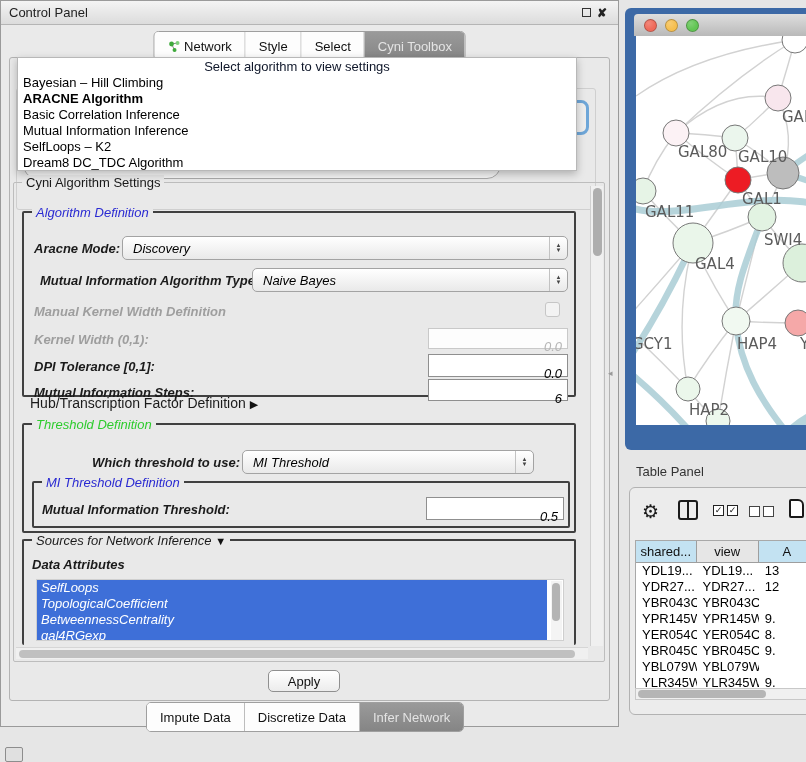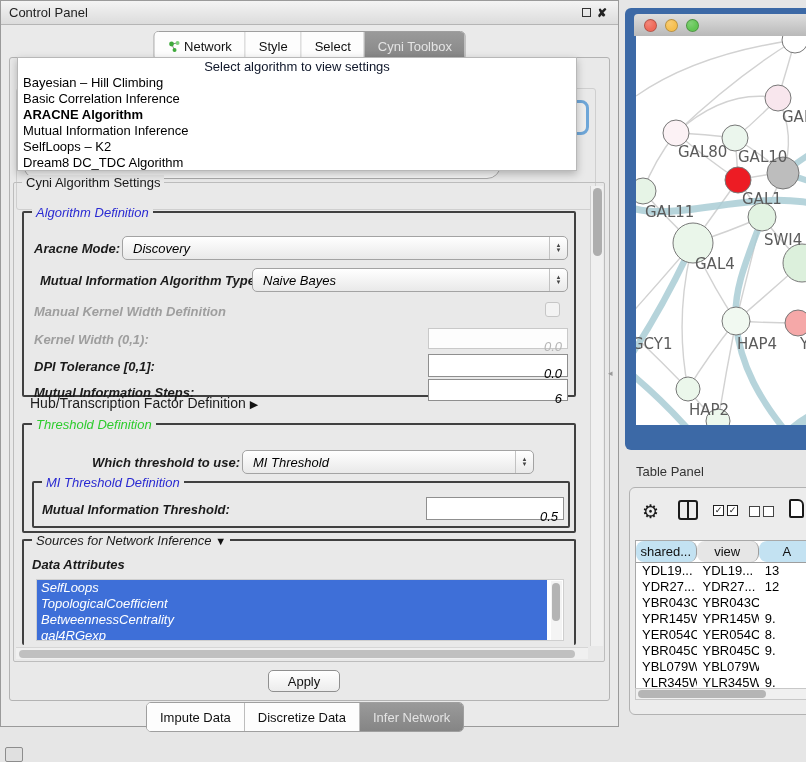--- a/index.html
+++ b/index.html
@@ -105,21 +105,21 @@
   .cb-pair { display:flex; gap:3px; }
   .cb { width:11px; height:11px; border:1.5px solid #222; font-size:9px; line-height:9px;
         text-align:center; color:#111; background:#fff; }
   .cb.empty { border-color:#444; }
   #file-icon { width:15px; height:19px; border:2px solid #1a1a1a; border-radius:2px 6px 2px 2px; background:#fff; }
 
   #tp-table { position:absolute; left:5px; top:52px; width:182px; height:148px; background:#fff;
               border:1px solid #a8a8a8; border-bottom:none; overflow:hidden; }
   .th-row { display:flex; height:22px; border-bottom:1px solid #9e9e9e; }
   .th { font-size:13px; color:#111; display:flex; align-items:center; justify-content:center;
-        border-right:1px solid #9e9e9e; overflow:hidden;border-radius:8px; }
+        border-right:1px solid #9e9e9e; overflow:hidden; }
   .td-row { display:flex; height:16px; }
   .td { font-size:13px; color:#000; padding-left:6px; overflow:hidden; white-space:nowrap; }
   #tp-hscroll { position:absolute; left:5px; top:200px; width:182px; height:12px;
                 background:#f0f0f0; border:1px solid #c8c8c8; }
   #tp-hscroll .thumb { position:absolute; left:2px; top:1px; width:128px; height:8px;
                        background:#b5b5b5; border-radius:4px; }
 
   #mini-float-icon { position:absolute; left:5px; top:747px; width:18px; height:15px;
                      border:1px solid #8d8d8d; background:#e0e0e0; border-radius:2px; }
   #splitter-handle { position:absolute; left:608px; top:368px; font-size:9px; color:#9a9a9a; }
@@ -253,22 +253,22 @@
       </div>
       <div class="seg-item sel">
         <span>Infer Network</span>
       </div>
     </div>
 </div>
 
 <div id="algo-popup">
   <div class="prompt">Select algorithm to view settings</div>
 <div class="item">Bayesian – Hill Climbing</div>
+    <div class="item bold">ARACNE Algorithm</div>
     <div class="item">Basic Correlation Inference</div>
-    <div class="item bold">ARACNE Algorithm</div>
     <div class="item">Mutual Information Inference</div>
     <div class="item">SelfLoops – K2</div>
     <div class="item">Dream8 DC_TDC Algorithm</div>
   </div>
 
 <span id="splitter-handle">◂</span>
 
 <div id="net-window">
   <div id="net-titlebar">
     <span class="tl" id="tl-close" style="background: radial-gradient(circle at 35% 30%, rgba(255, 255, 255, 0.2), transparent 60%), rgb(239, 106, 90); border: 1px solid rgba(0, 0, 0, 0.25);"></span>

